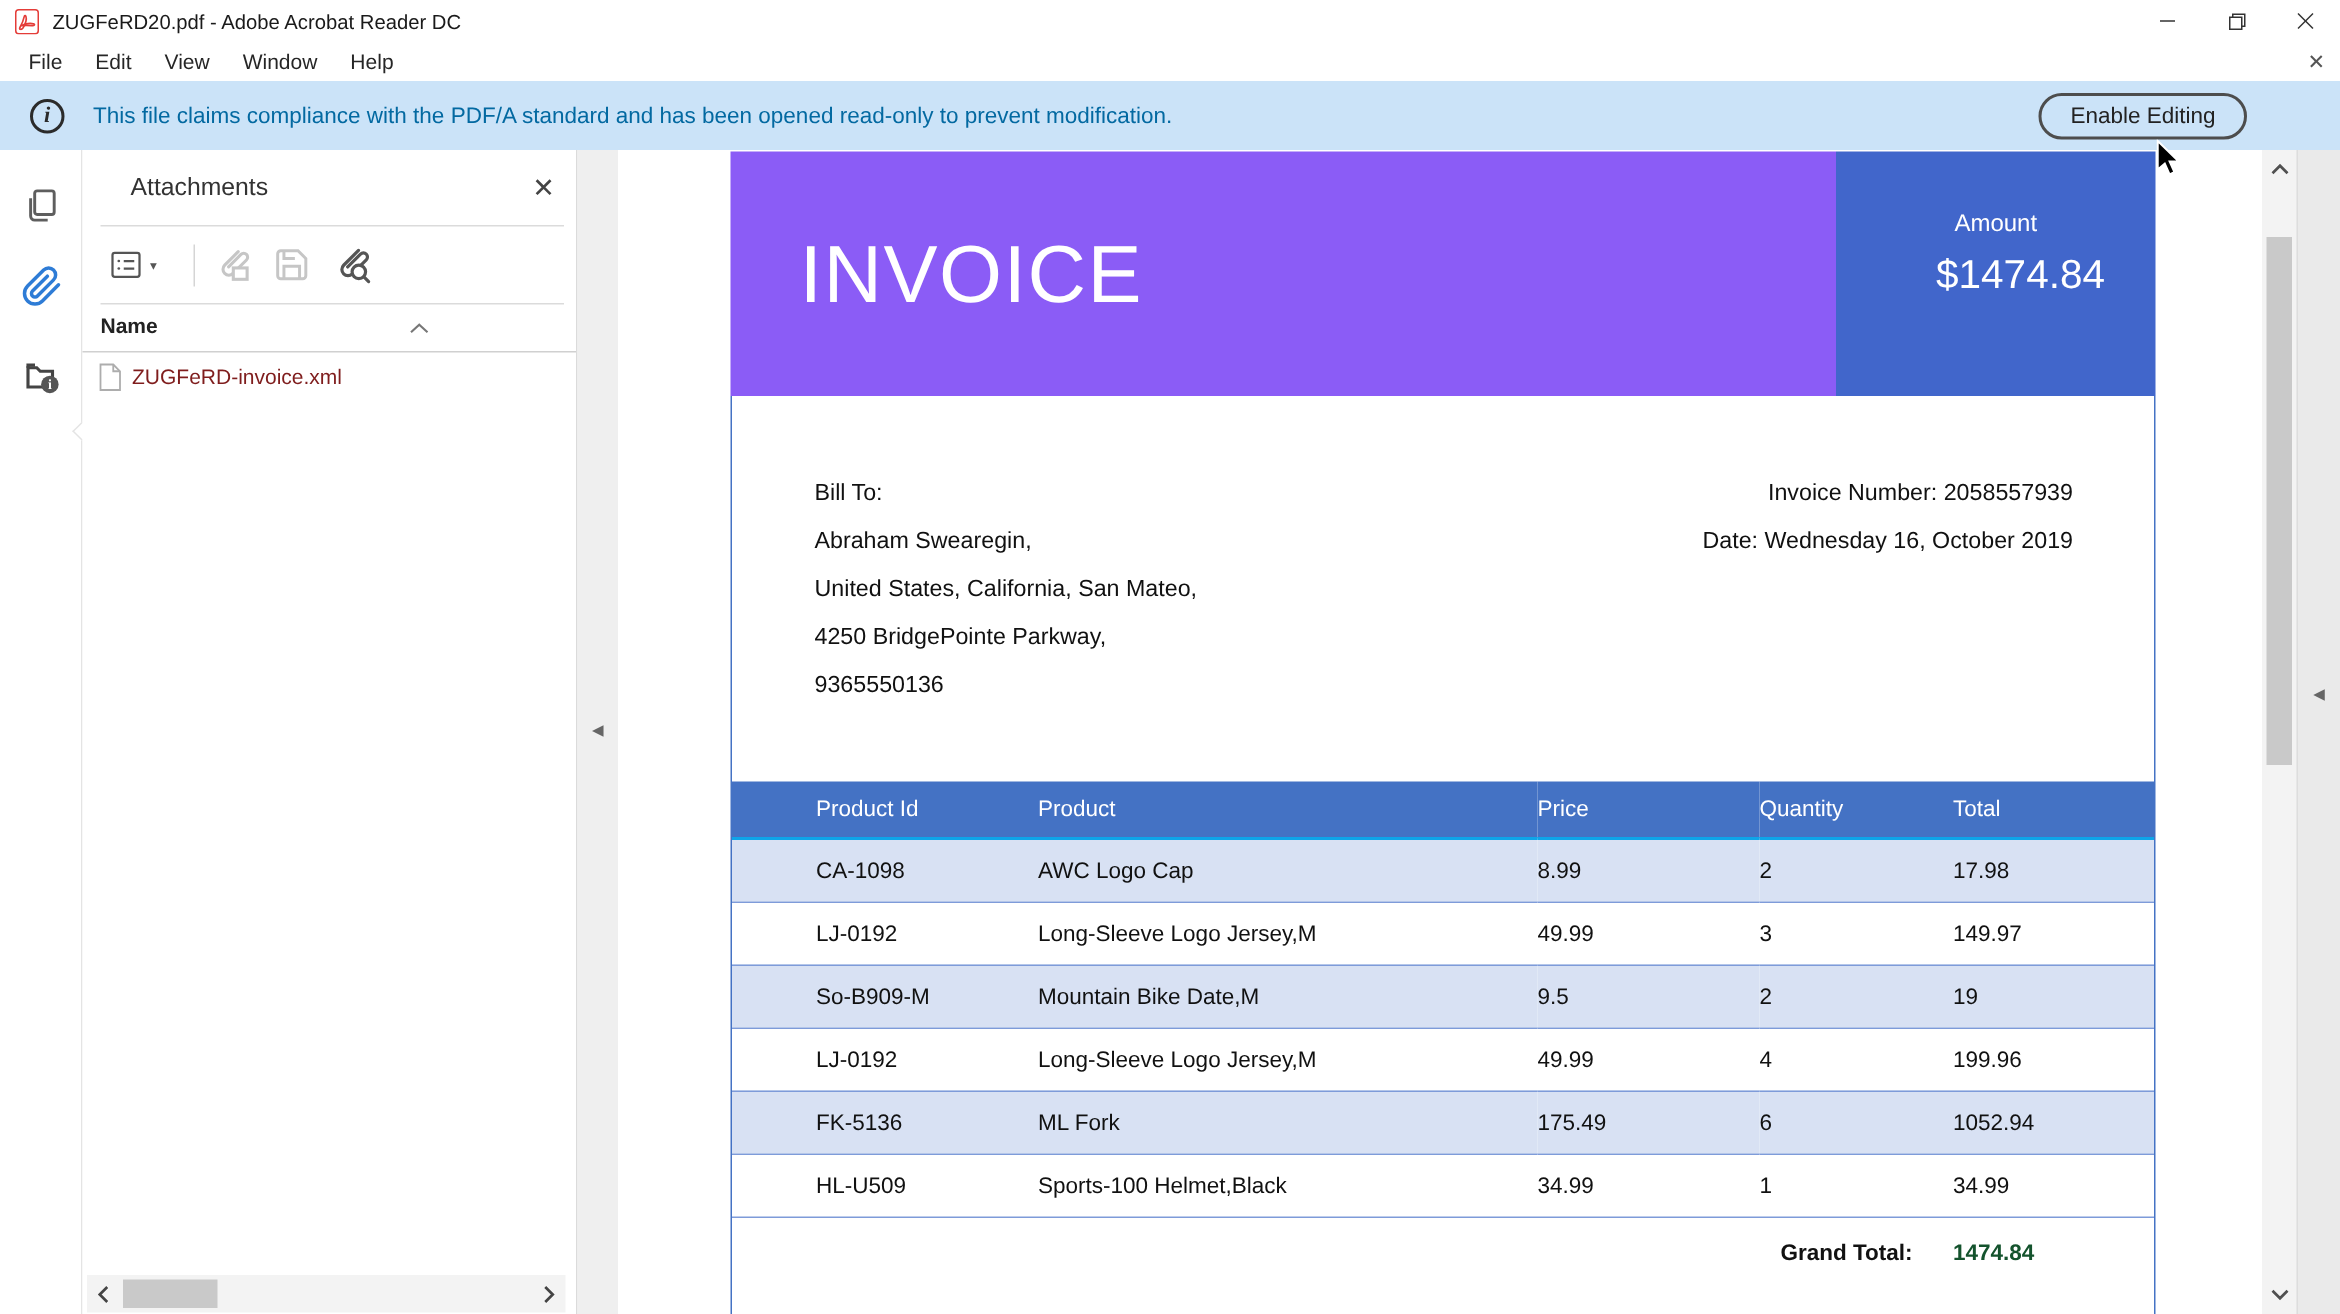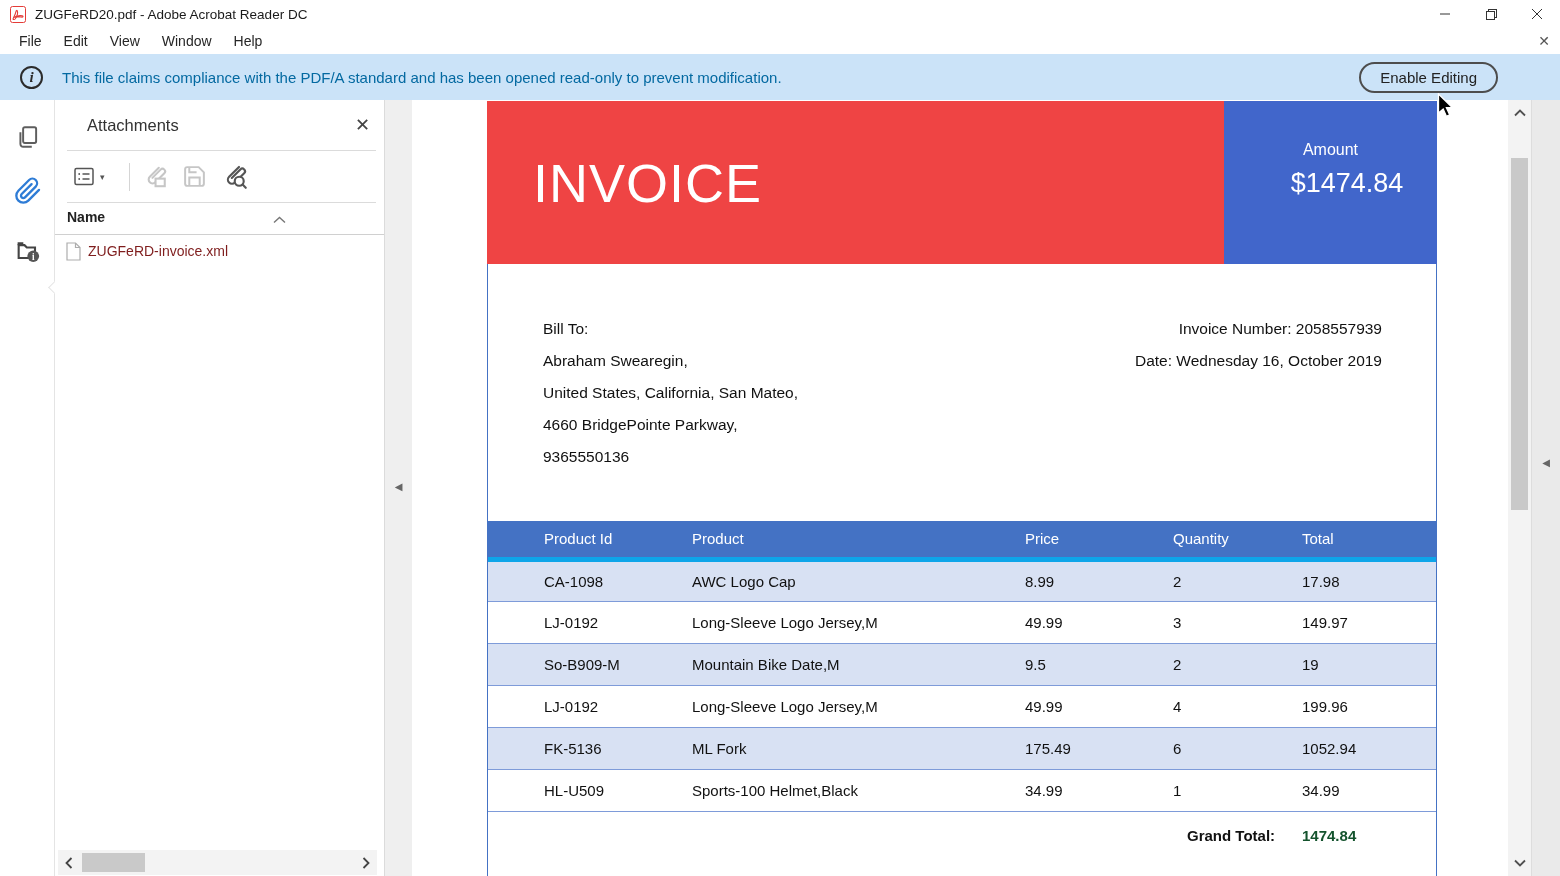--- a/index.html
+++ b/index.html
@@ -60,39 +60,39 @@
   .hs-thumb { position:absolute; left:24px; top:3px; width:63px; height:19px; background:#C9C9C9; }
 
   .gap-strip { width:27px; background:#EFEFEF; position:relative; flex:none; }
   .collapse-tri { position:absolute; left:50%; transform:translateX(-50%); font-size:10px; color:#666; }
 
   .docarea { flex:1; position:relative; background:#fff; overflow:hidden; }
 
   
   .invoice { position:absolute; left:75px; top:1px; width:950px; }
   .inv-header { height:163px; display:flex; }
-  .inv-header-left { flex:1; background:#ef4444; display:flex; align-items:center; padding-left:46px;text-align:right; }
+  .inv-header-left { flex:1; background:#8b5cf6; display:flex; align-items:center; padding-left:46px;text-align:right; }
   .inv-title { color:#fff; font-size:54px; font-weight:400; letter-spacing:1px; }
   .inv-amount-box { width:213px; background:#4166CB; color:#fff; text-align:center; padding-top:40px; }
   .amount-label { font-size:16px; }
   .amount-value { font-size:27px; margin-top:9px;padding-left:33px; }
 
   .inv-body { border-left:1px solid #4472C4; border-right:1px solid #4472C4; height:613px; position:relative; }
   .billto { height:257px; position:relative; padding:49px 54px 0 55px; font-size:15.5px; color:#111; }
   .billto-lines div { height:32px; line-height:32px; }
   .inv-meta { position:absolute; right:54px; top:49px; text-align:right; }
   .inv-meta div { height:32px; line-height:32px; }
 
   table.items { width:100%; border-collapse:collapse; table-layout:fixed; font-size:15px; color:#111; }
   table.items thead th { background:#4472C4; color:#fff; font-weight:400; text-align:left; height:38px; }
   table.items tbody td { height:42px; }
   table.items th:first-child, table.items td:first-child { padding-left:56px; }
   table.items tbody tr { border-top:1px solid #7E9BD9; }
   table.items tbody tr:nth-child(odd) { background:#D8E1F3; }
-  table.items thead tr { border-bottom:5px solid #0ea5e9; }
+  table.items thead tr { border-bottom:2px solid #0ea5e9; }
 
   .grand-row { position:relative; height:65px; border-top:1px solid #7E9BD9; }
   .grand-label { position:absolute; left:699px; top:15px; font-size:15px; font-weight:bold; color:#111; }
   .grand-value { position:absolute; left:814px; top:15px; font-size:15px; font-weight:bold; color:#14532d; }
 
   
   .vscrollbar { width:23px; background:#F3F3F3; position:relative; flex:none; }
   .vs-arrow { position:absolute; left:0; width:23px; height:22px; display:flex; align-items:center; justify-content:center; }
   .vs-up { top:2px; } .vs-down { bottom:2px; }
   .vs-thumb { position:absolute; left:3px; width:17px; top:58px; height:352px; background:#C9C9C9; }
@@ -266,21 +266,21 @@
             <div class="amount-value">$1474.84</div>
           </div>
         </div>
 
         <div class="inv-body">
           <div class="billto">
             <div class="billto-lines">
               <div>Bill To:</div>
               <div>Abraham Swearegin,</div>
               <div>United States, California, San Mateo,</div>
-              <div>4660 BridgePointe Parkway,</div>
+              <div>4250 BridgePointe Parkway,</div>
               <div>9365550136</div>
             </div>
             <div class="inv-meta">
               <div>Invoice Number: 2058557939</div>
               <div>Date: Wednesday 16, October 2019</div>
             </div>
           </div>
 
           <table class="items">
             <colgroup>

